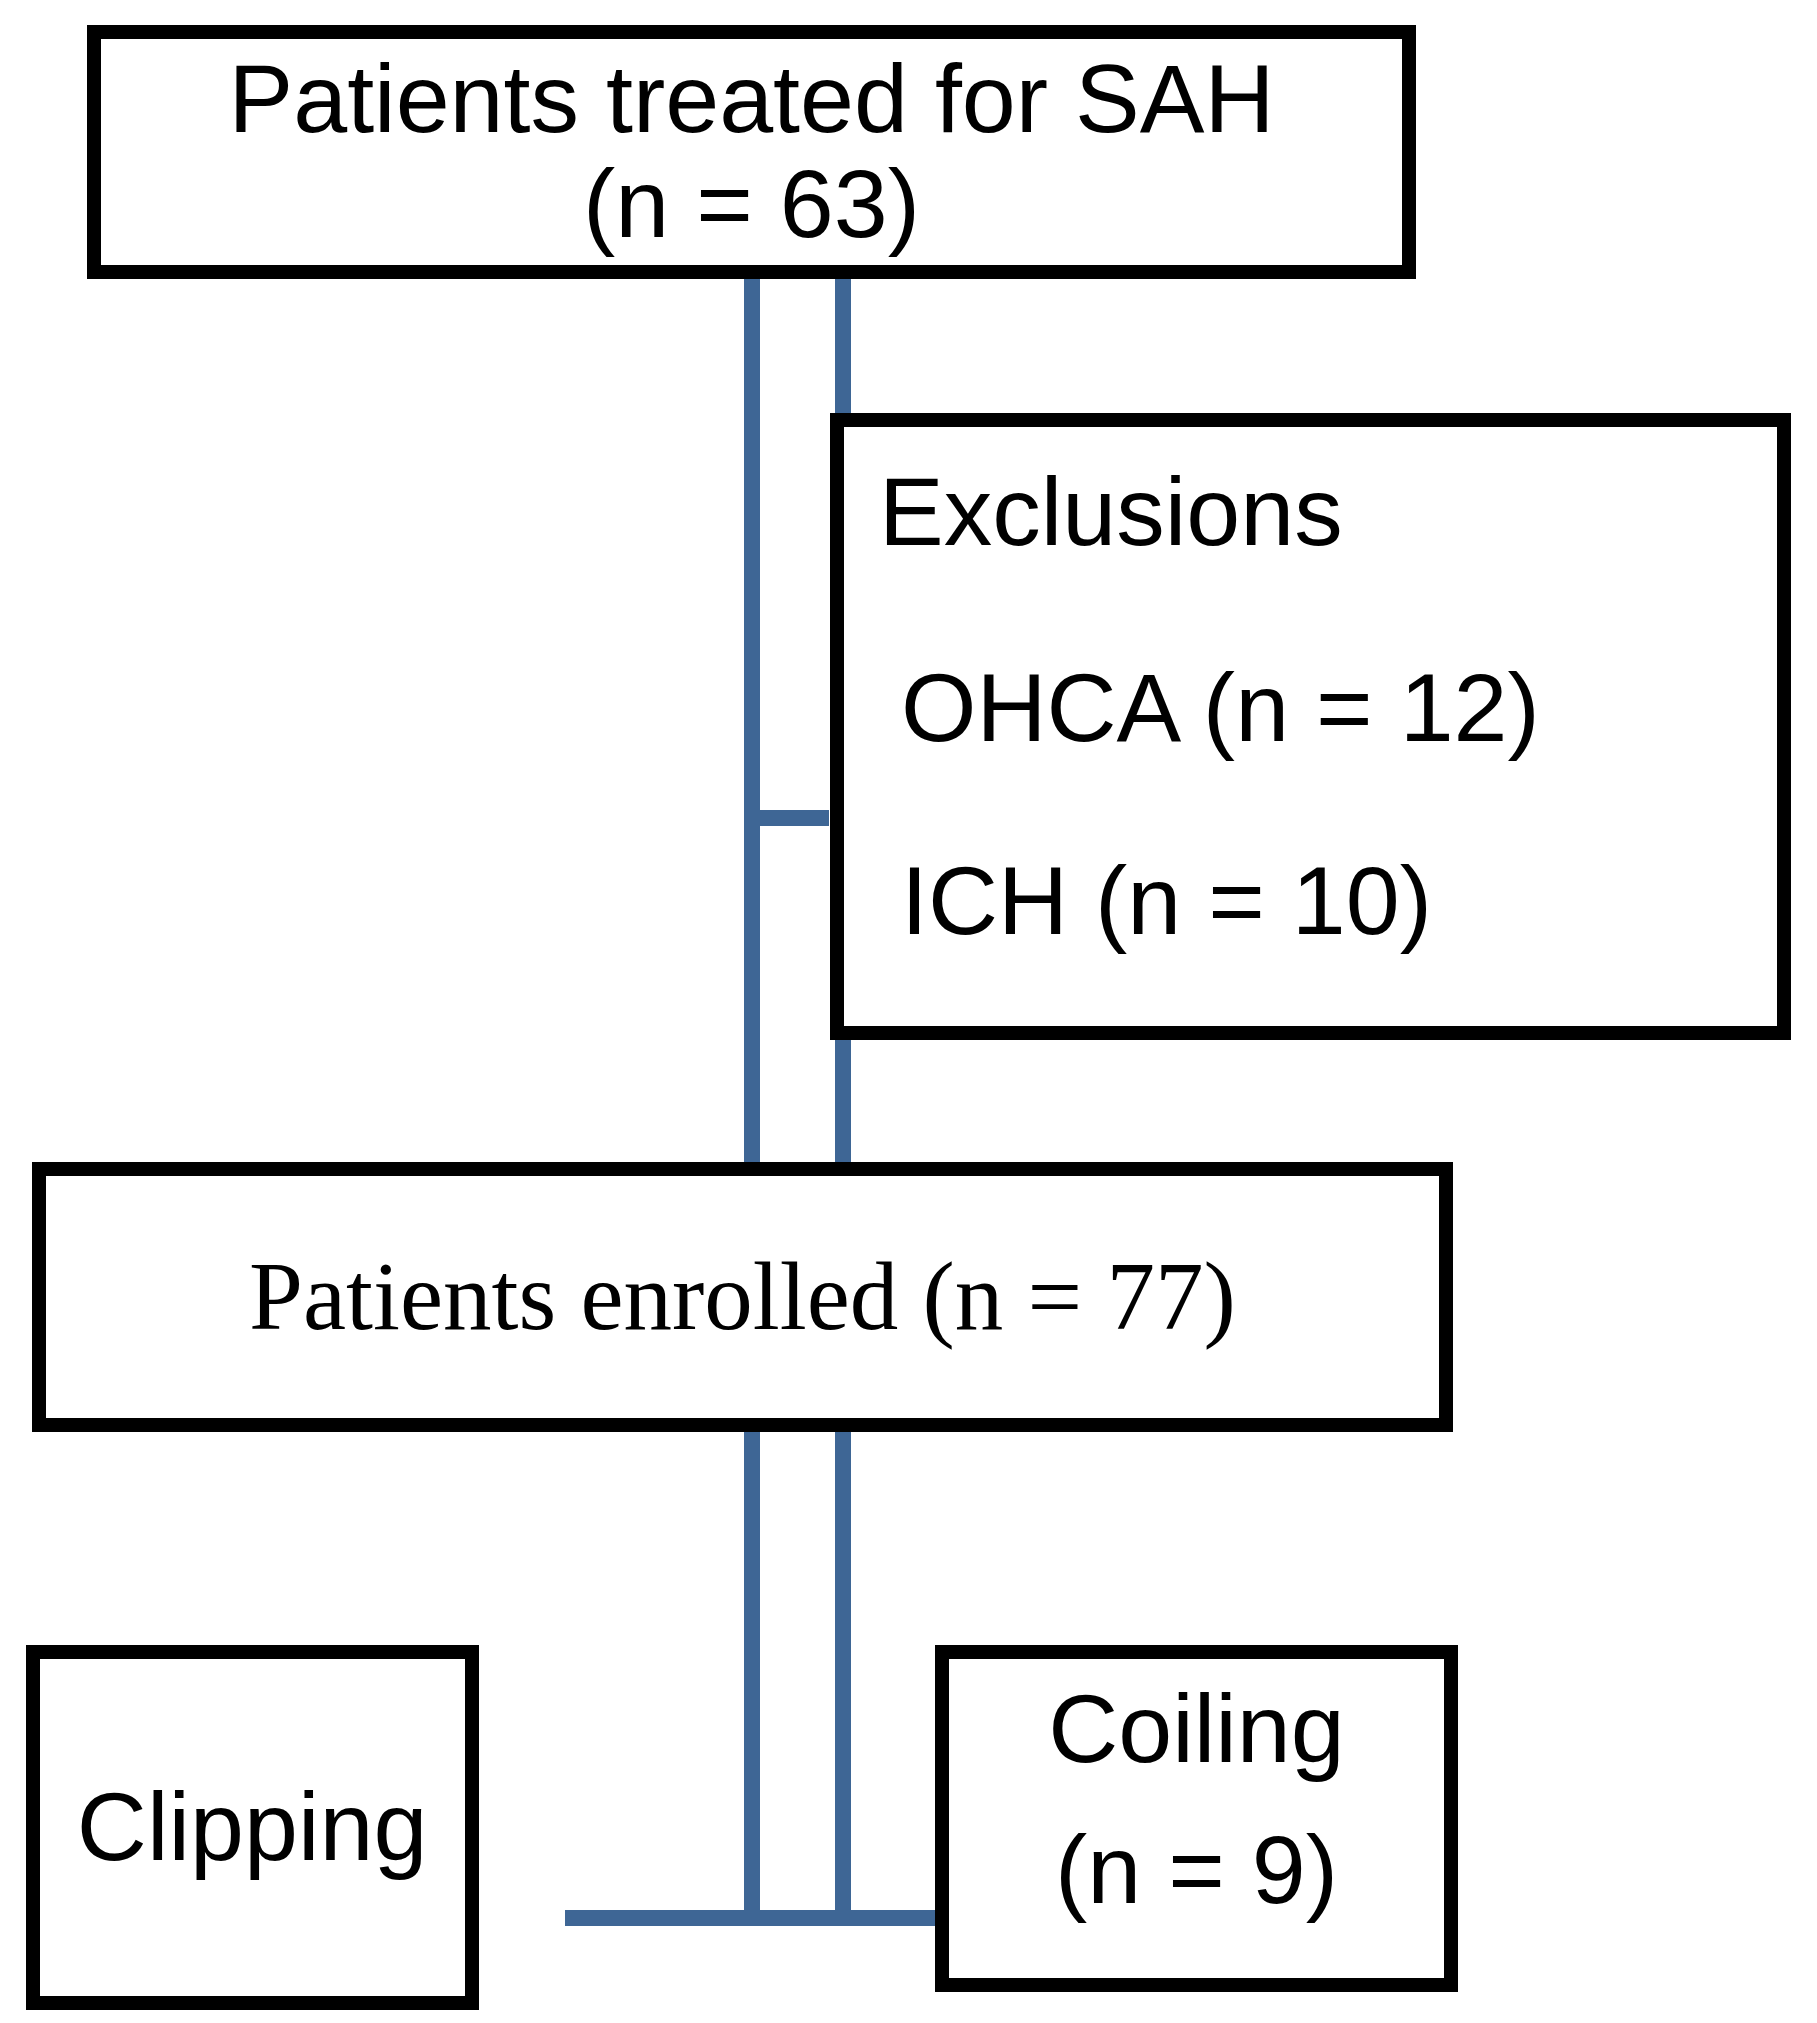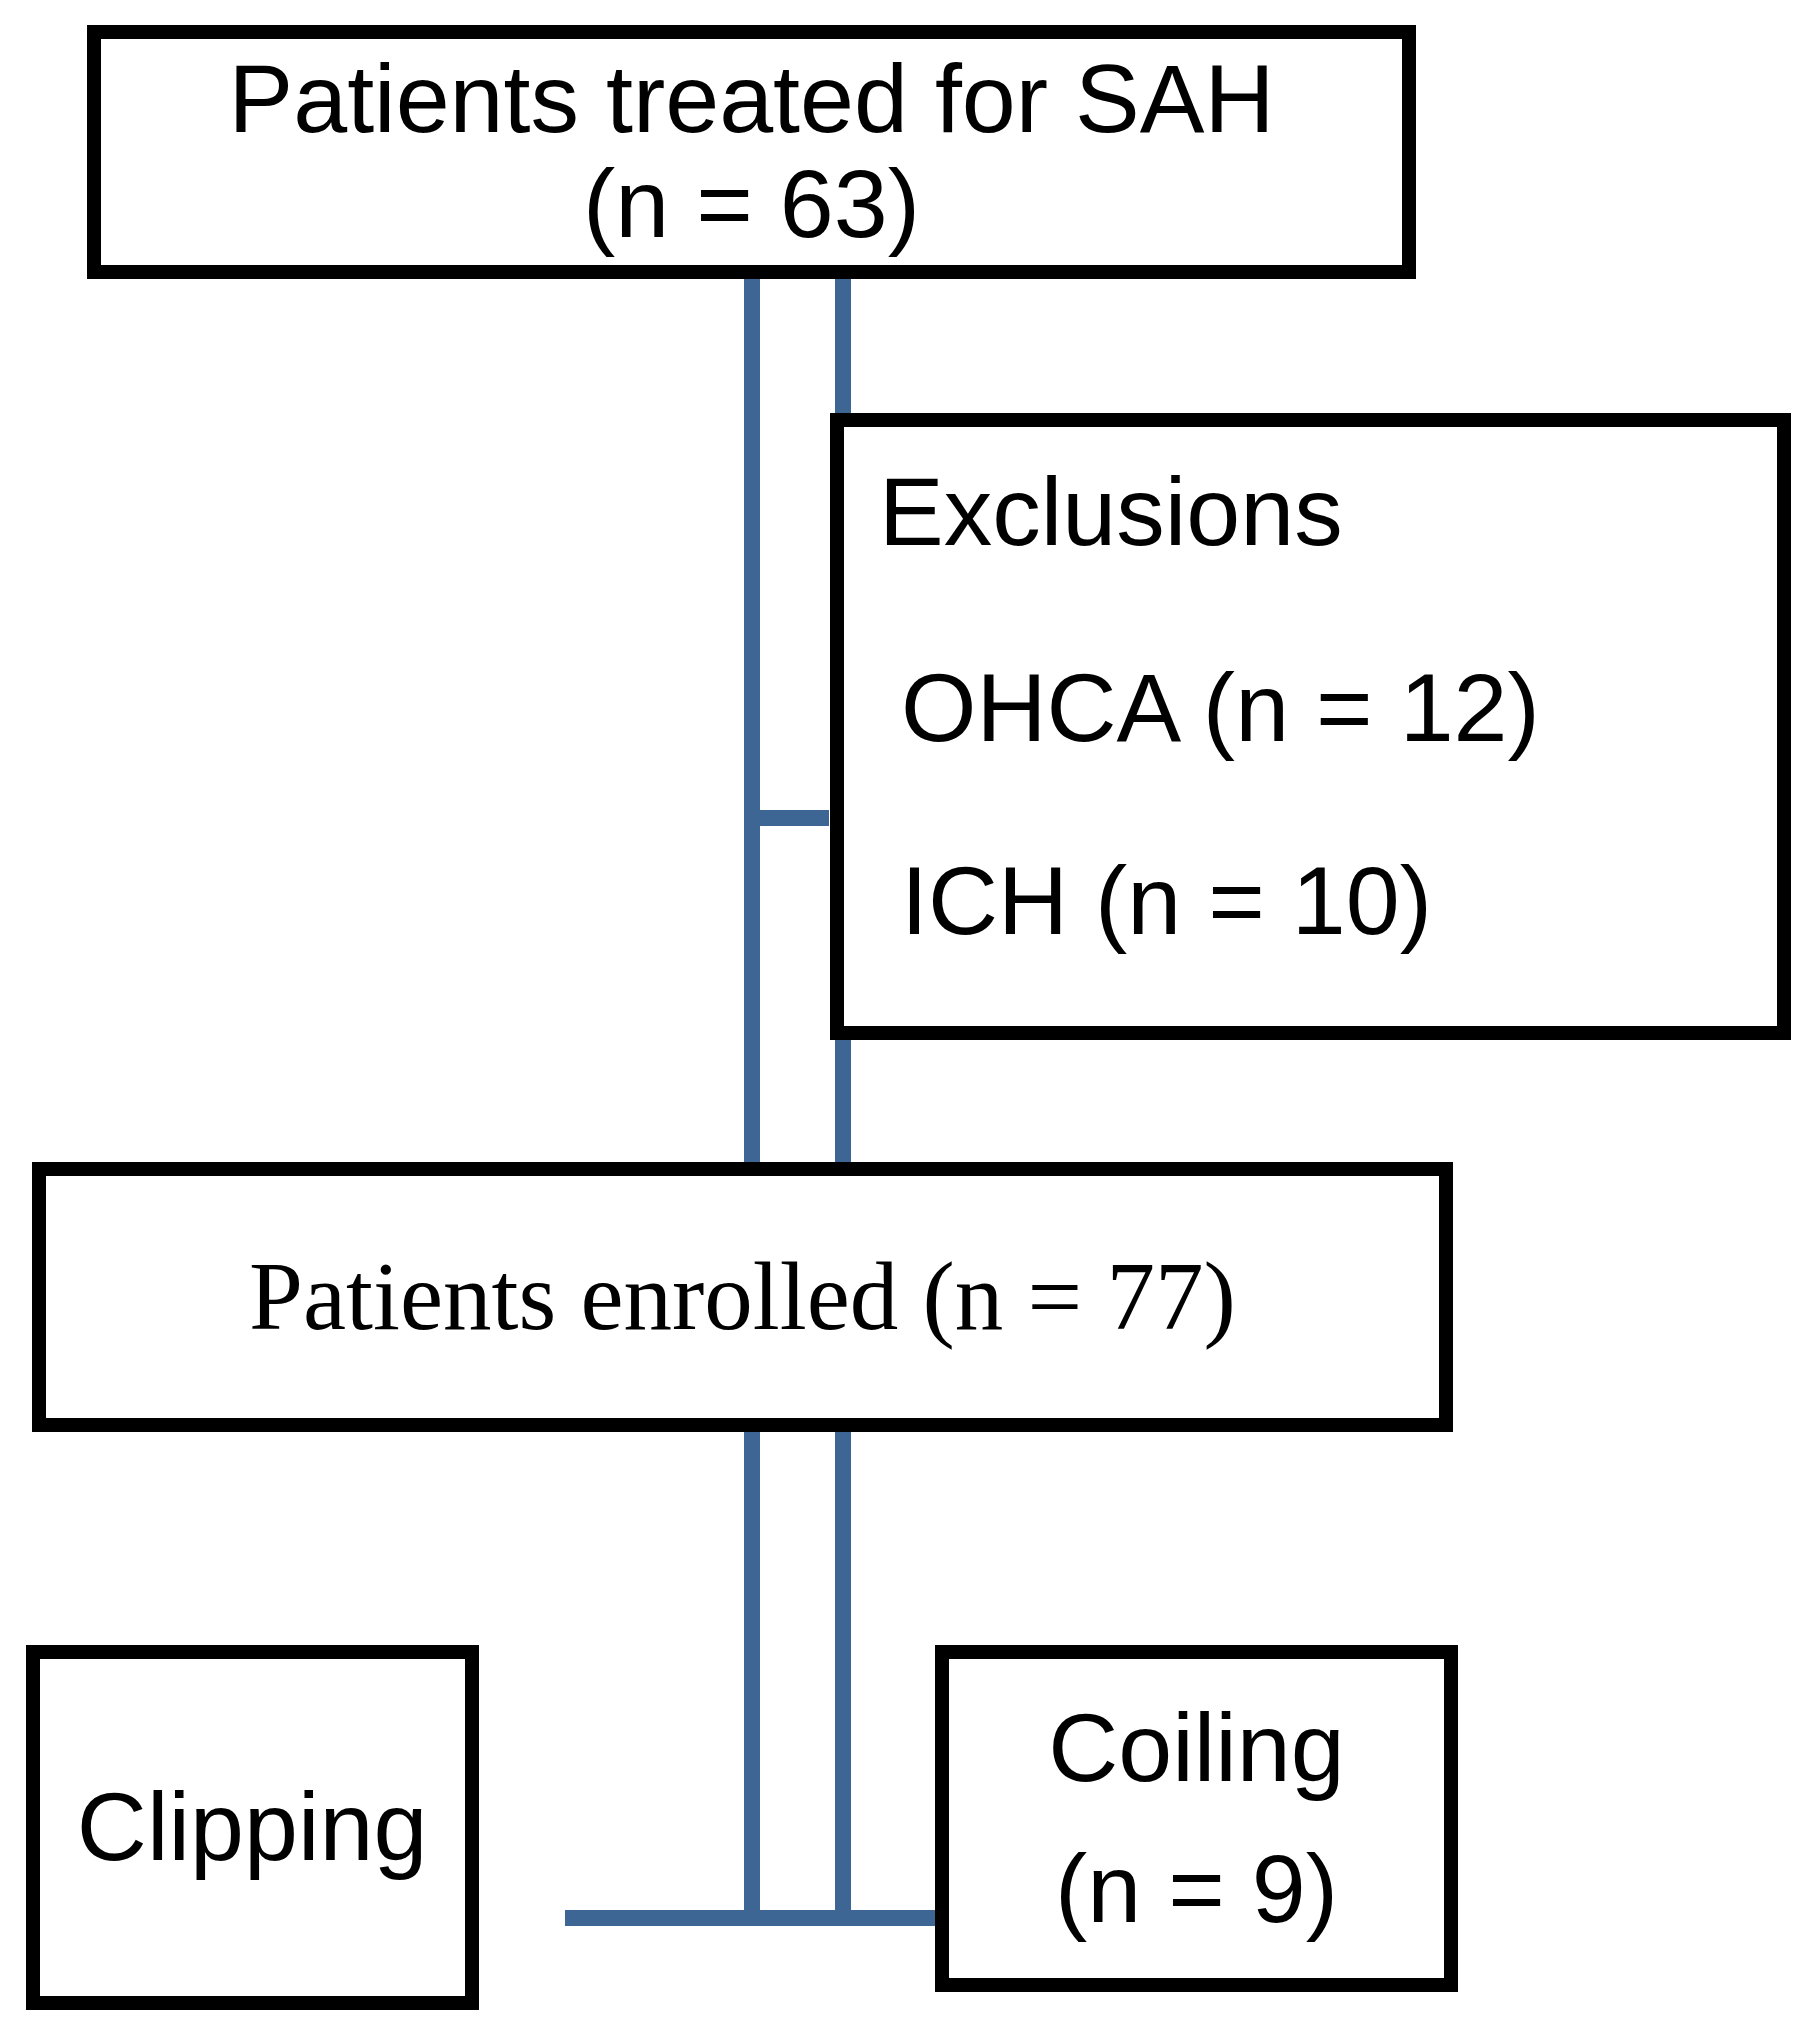--- a/index.html
+++ b/index.html
@@ -57,21 +57,21 @@
   #box-clipping {
     left: 25.6px; top: 1645px; width: 453px; height: 365px;
     display: flex; flex-direction: column;
     align-items: center; justify-content: center;
     text-align: center;
     line-height: 1.45;
   }
   #box-coiling {
     left: 935px; top: 1645px; width: 523px; height: 347px;
     display: flex; flex-direction: column;
-    align-items: center; justify-content: center;
+    align-items: center; 
     text-align: center;
     line-height: 1.45;
   }
 </style>
 </head>
 <body>
 
 <div id="canvas">
 
   <div class="connector" id="v-line-left"></div>

